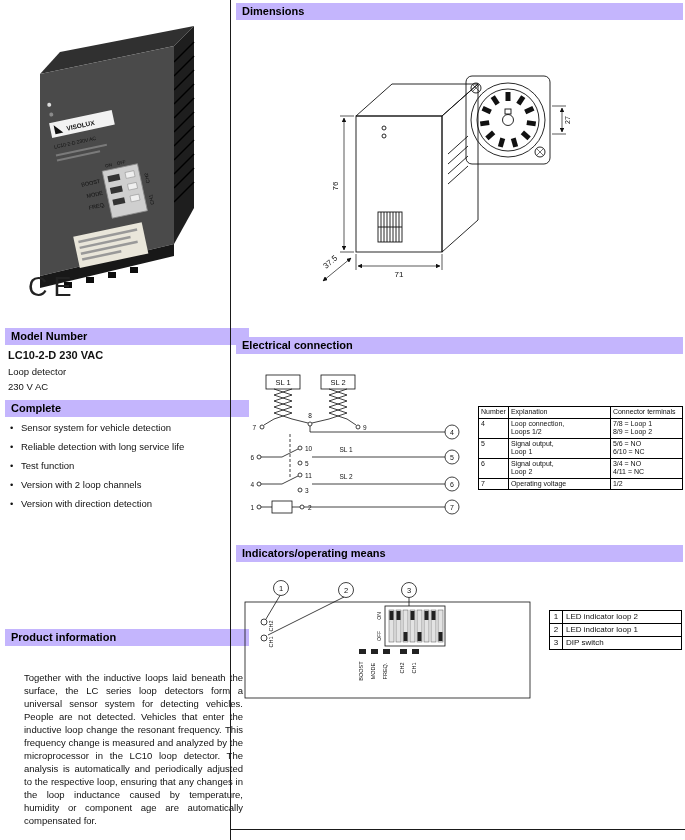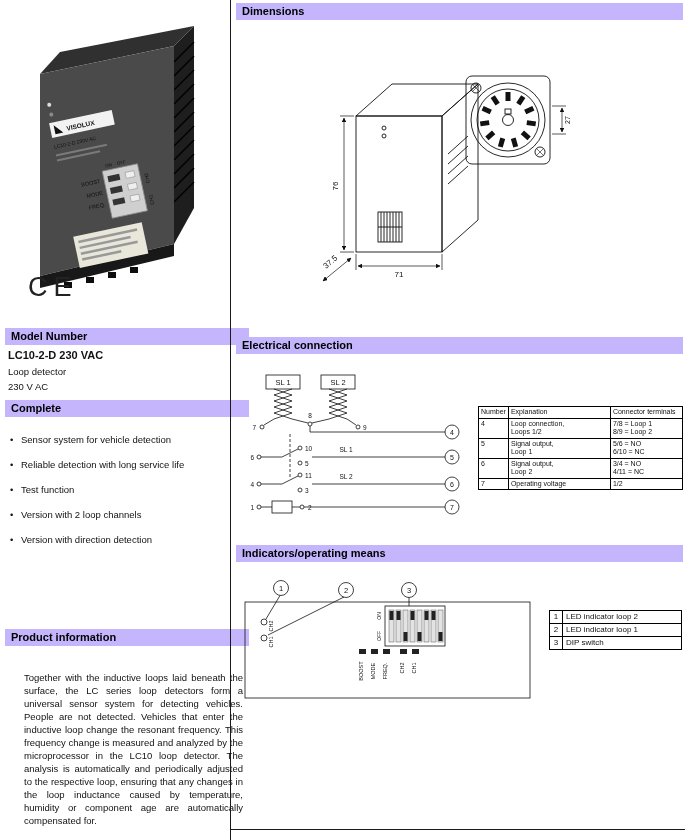--- a/index.html
+++ b/index.html
@@ -11,21 +11,21 @@
   .divider { position:absolute; left:230px; top:0; width:1px; height:840px; background:#1a1a1a; }
   .bottom-line { position:absolute; left:231px; top:829px; width:454px; height:1px; background:#1a1a1a; }
   .section-bar { position:absolute; background:#c4b5fd; height:17px; line-height:17px;
                  font-size:11px; font-weight:bold; padding-left:6px; color:#000; }
   .left-bar { left:5px; width:244px; }
   .right-bar { left:236px; width:447px; }
   .ce-mark { position:absolute; left:28px; top:272px; font-size:27px; letter-spacing:6px; color:#222; }
   .model-name { position:absolute; left:8px; top:349px; font-size:11px; font-weight:bold; }
   .model-desc { position:absolute; left:8px; font-size:9.5px; }
   .features-list { position:absolute; left:8px; top:421px; width:219px; }
-  .feature-item { position:relative; padding-left:13px; margin-bottom:6px; font-size:9.5px; line-height:13px;margin-top:12px; }
+  .feature-item { position:relative; padding-left:13px; margin-bottom:6px; font-size:9.5px; line-height:13px; }
   .feature-item::before { content:"•"; position:absolute; left:2px; top:0; }
   .product-info { position:absolute; left:24px; top:651px; width:219px; font-size:9.5px;
                   line-height:13px; text-align:justify;margin-top:20px; }
   .elec-table { position:absolute; left:478px; top:406px; width:205px; border-collapse:collapse;
                 font-size:7px; line-height:8.5px; }
   .elec-table th, .elec-table td { border:1px solid #000; padding:1px 2px; text-align:left;
                 vertical-align:top; font-weight:normal; }
   .col-num { width:28px; }
   .col-expl { width:102px; }
   .legend-table { position:absolute; left:549px; top:610px; width:133px; border-collapse:collapse;

